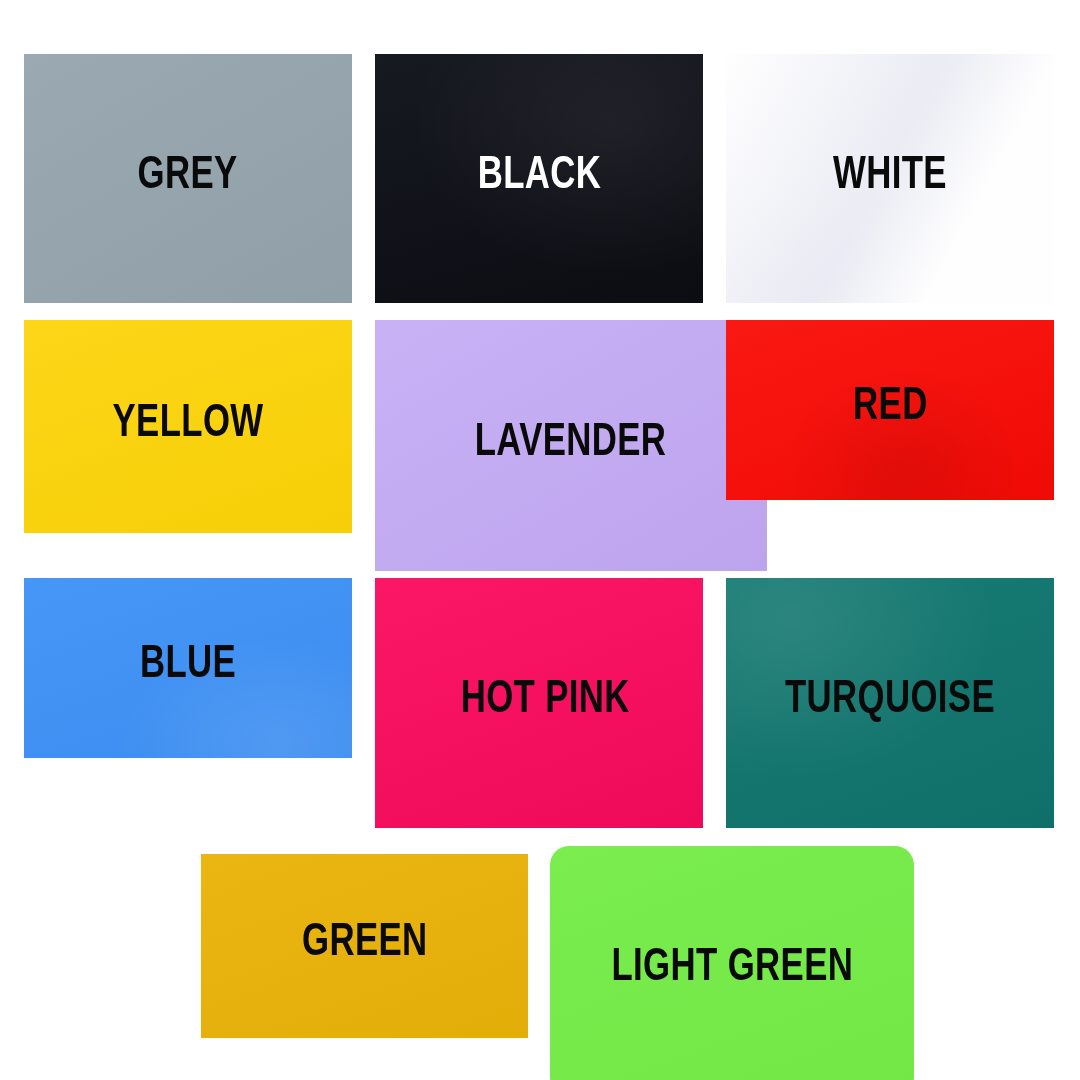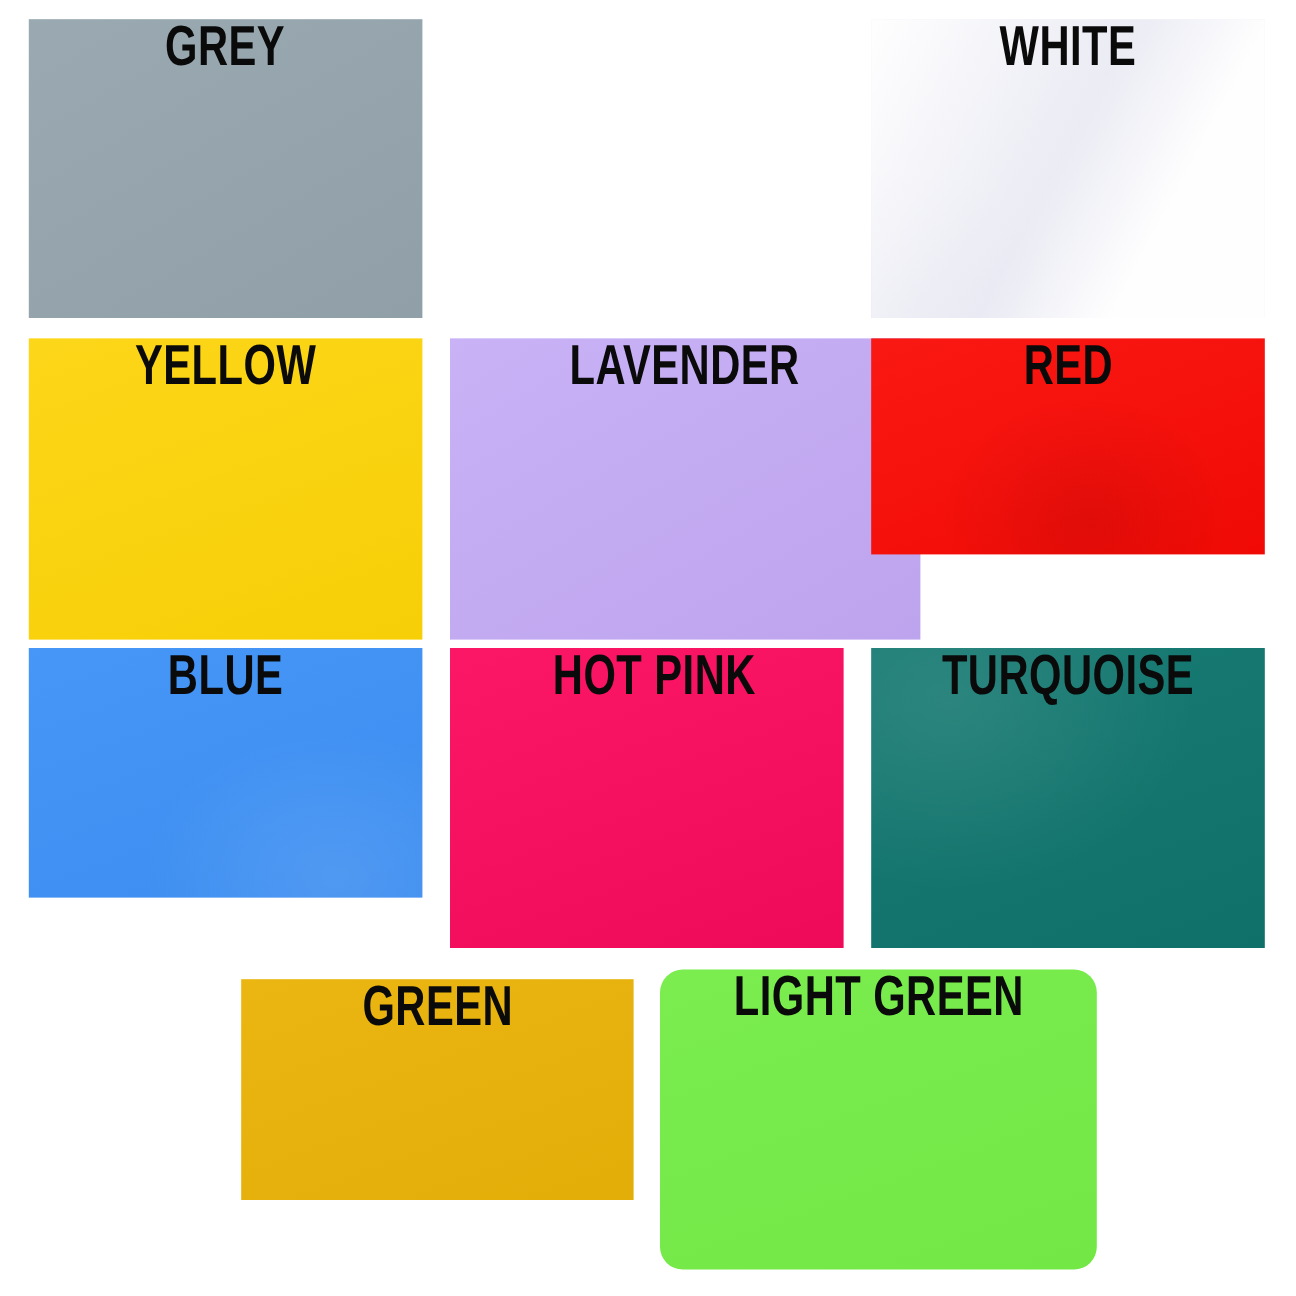--- a/index.html
+++ b/index.html
@@ -19,23 +19,24 @@
     position: relative;
     width: 1080px;
     height: 1080px;
     background: #ffffff;
   }
 
   .swatch {
     position: absolute;
     box-sizing: border-box;
     display: flex;
-    align-items: flex-start;
+    align-items: center;
     justify-content: center;
     overflow: hidden;
+    margin-top: 38px;
   }
 
   
   .swatch .sheen {
     position: absolute;
     inset: 0;
     pointer-events: none;
   }
 
   .swatch-label {
@@ -57,37 +58,41 @@
   .label-light { color: #ffffff; }
 </style>
 </head>
 <body>
 
 <div id="palette">
     <div class="swatch" style="left: 24px; top: 16px; width: 328px; height: 249px; background: rgb(149, 165, 173);">
       <div class="sheen" style="background: linear-gradient(150deg, rgba(255, 255, 255, 0.05) 0%, rgba(0, 0, 0, 0.03) 100%);"></div>
       <div class="swatch-label label-dark" style="color: rgb(10, 10, 10);">GREY</div>
     </div>
+    <div class="swatch" style="left: 375px; top: 16px; width: 328px; height: 249px; background: rgb(15, 17, 25);">
+      <div class="sheen" style="background: radial-gradient(at 72% 28%, rgba(255, 255, 255, 0.055) 0%, rgba(255, 255, 255, 0) 60%), linear-gradient(165deg, rgba(255, 255, 255, 0.035) 0%, rgba(0, 0, 0, 0.25) 100%);"></div>
+      <div class="swatch-label label-light" style="color: rgb(255, 255, 255);">BLACK</div>
+    </div>
     <div class="swatch" style="left: 726px; top: 16px; width: 328px; height: 249px; background: rgb(243, 244, 248);">
       <div class="sheen" style="background: linear-gradient(118deg, rgba(255, 255, 255, 0.95) 0%, rgba(233, 234, 243, 0.85) 48%, rgba(255, 255, 255, 0.9) 72%), radial-gradient(at 6% 96%, rgba(205, 205, 225, 0.55) 0%, rgba(255, 255, 255, 0) 34%);"></div>
       <div class="swatch-label label-dark" style="color: rgb(10, 10, 10);">WHITE</div>
     </div>
-    <div class="swatch" style="left: 24px; top: 282px; width: 328px; height: 251px; background: rgb(252, 211, 7);">
+    <div class="swatch" style="left: 24px; top: 282px; width: 328px; height: 213px; background: rgb(252, 211, 7);">
       <div class="sheen" style="background: linear-gradient(160deg, rgba(255, 255, 255, 0.07) 0%, rgba(0, 0, 0, 0.02) 100%);"></div>
       <div class="swatch-label label-dark" style="color: rgb(10, 10, 10);">YELLOW</div>
     </div>
     <div class="swatch" style="left: 375px; top: 282px; width: 392px; height: 251px; background: rgb(195, 169, 245);">
       <div class="sheen" style="background: linear-gradient(150deg, rgba(255, 255, 255, 0.1) 0%, rgba(0, 0, 0, 0.03) 100%);"></div>
       <div class="swatch-label label-dark" style="color: rgb(10, 10, 10);">LAVENDER</div>
     </div>
     <div class="swatch" style="left: 726px; top: 282px; width: 328px; height: 180px; background: rgb(250, 10, 5);">
       <div class="sheen" style="background: radial-gradient(at 55% 85%, rgba(0, 0, 0, 0.08) 0%, rgba(0, 0, 0, 0) 48%), linear-gradient(160deg, rgba(255, 255, 255, 0.06) 0%, rgba(0, 0, 0, 0.04) 100%);"></div>
       <div class="swatch-label label-dark" style="color: rgb(10, 10, 10);">RED</div>
     </div>
-    <div class="swatch" style="left: 24px; top: 540px; width: 328px; height: 208px; background: rgb(61, 145, 247);">
+    <div class="swatch" style="left: 24px; top: 540px; width: 328px; height: 180px; background: rgb(61, 145, 247);">
       <div class="sheen" style="background: radial-gradient(at 78% 92%, rgba(255, 255, 255, 0.1) 0%, rgba(255, 255, 255, 0) 45%), linear-gradient(160deg, rgba(255, 255, 255, 0.05) 0%, rgba(0, 0, 0, 0.03) 100%);"></div>
       <div class="swatch-label label-dark" style="color: rgb(10, 10, 10);">BLUE</div>
     </div>
     <div class="swatch" style="left: 375px; top: 540px; width: 328px; height: 250px; background: rgb(252, 10, 94); padding-left: 12px;">
       <div class="sheen" style="background: linear-gradient(160deg, rgba(255, 255, 255, 0.05) 0%, rgba(0, 0, 0, 0.05) 100%);"></div>
       <div class="swatch-label label-dark" style="color: rgb(10, 10, 10);">HOT PINK</div>
     </div>
     <div class="swatch" style="left: 726px; top: 540px; width: 328px; height: 250px; background: #0f766e;">
       <div class="sheen" style="background: radial-gradient(at 20% 18%, rgba(255, 255, 255, 0.09) 0%, rgba(255, 255, 255, 0) 55%), linear-gradient(160deg, rgba(255, 255, 255, 0.04) 0%, rgba(0, 0, 0, 0.05) 100%);"></div>
       <div class="swatch-label label-dark" style="color: rgb(10, 10, 10);">TURQUOISE</div>

